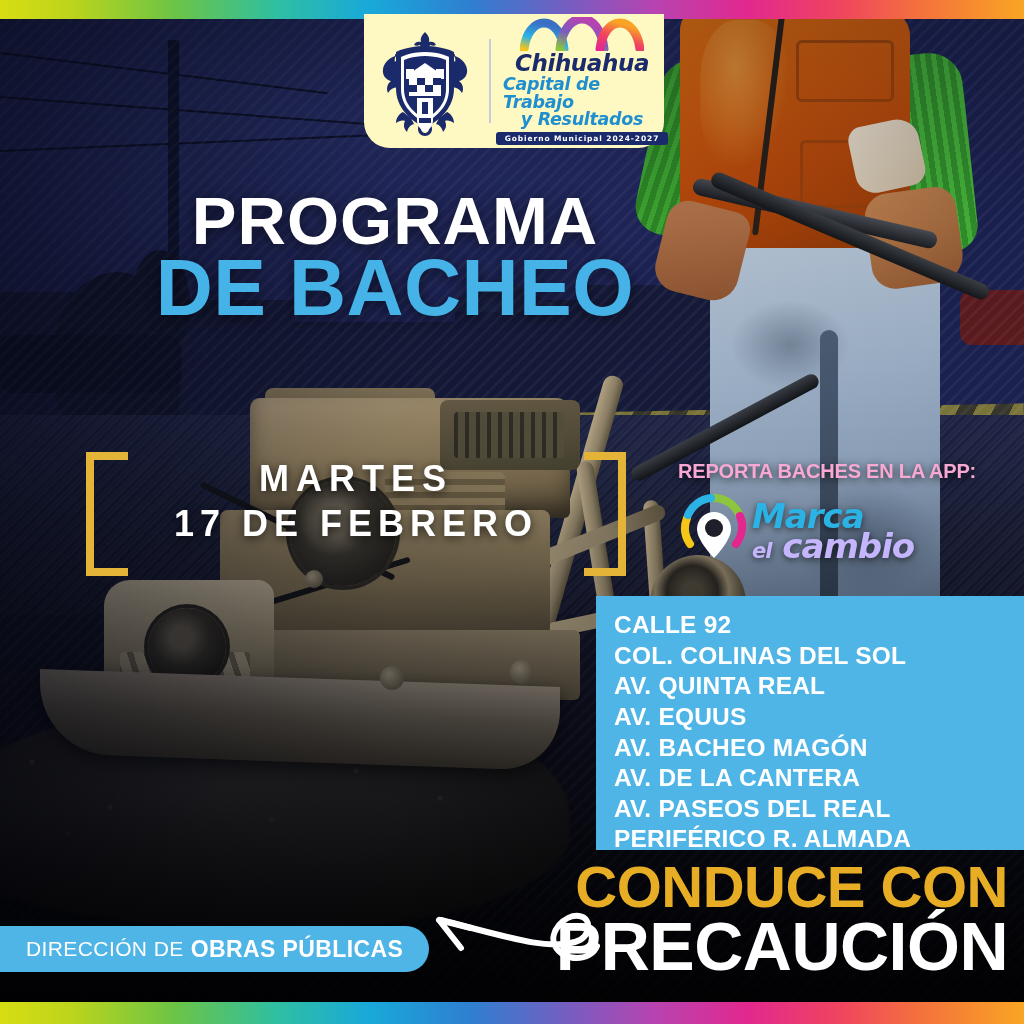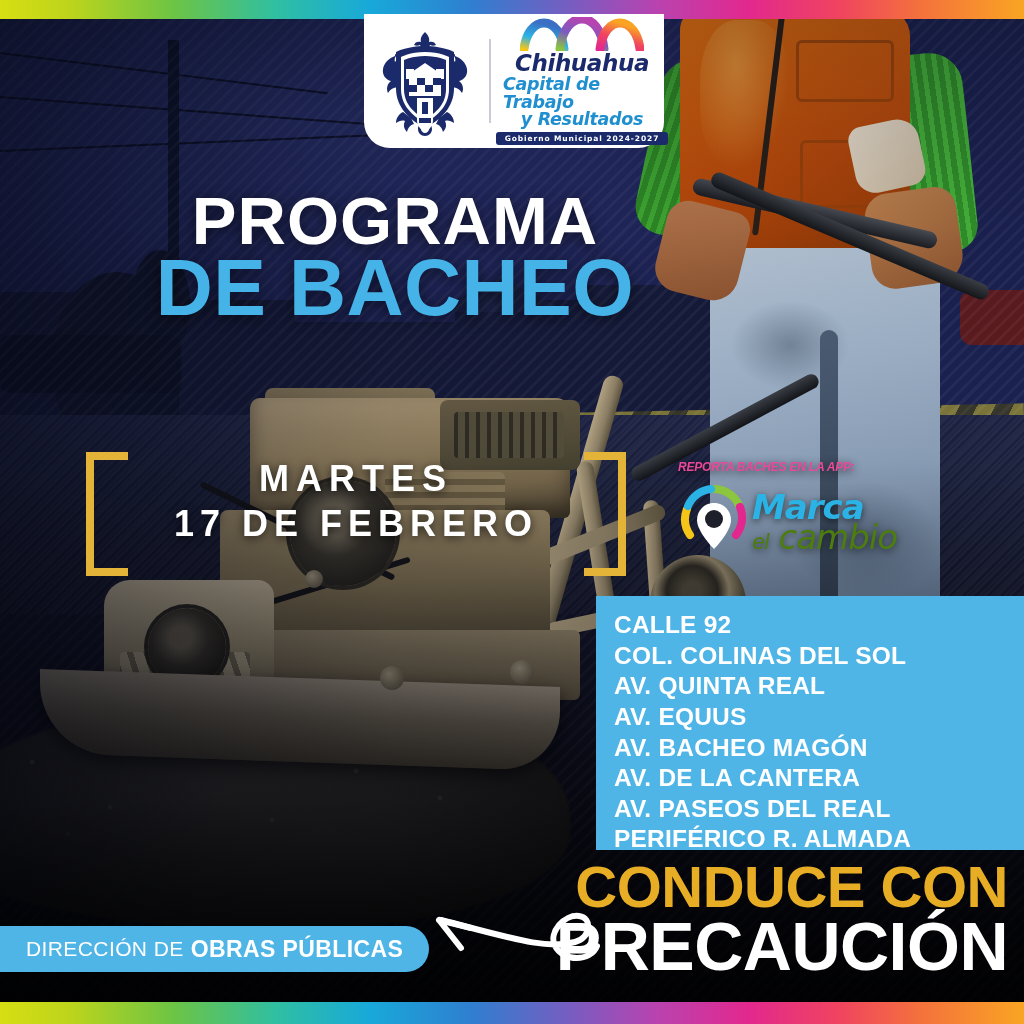--- a/index.html
+++ b/index.html
@@ -272,21 +272,21 @@
       #d7de12 0%, #bcd41c 7%, #6cc445 17%, #2fbfa2 27%,
       #18a9d9 36%, #2f7fd0 46%, #7a5cc0 56%, #b843b0 64%,
       #e2288e 73%, #f0445f 82%, #f4723c 90%, #f9a523 100%);
   }
   .rainbow-top{top:0;}
   .rainbow-bot{bottom:0;height:22px;}
 
   
   .logo-box{
     position:absolute;left:364px;top:14px;width:300px;height:134px;
-    background:#ffffff;border-radius:0 0 26px 26px;
+    background:#fef9c3;border-radius:0 0 26px 26px;
     display:flex;align-items:center;justify-content:center;gap:0;
   }
   .crest{width:104px;height:110px;position:relative;flex:0 0 auto;margin-left:6px;}
   .crest svg{width:100%;height:100%;display:block;}
   .logo-div{width:2px;height:84px;background:#c9ccd6;margin:0 12px;}
   .chi-block{display:flex;flex-direction:column;align-items:center;width:158px;}
   .chi-arcs{height:34px;width:124px;margin-bottom:1px;}
   .chi-arcs svg{display:block;}
   .chi-name{
     font-size:23px;font-weight:bold;color:#1b2a6b;letter-spacing:-.4px;line-height:1;
@@ -332,34 +332,34 @@
     font-family:"Liberation Sans",sans-serif;text-shadow:0 2px 10px rgba(0,0,0,.7);
   }
   .d-l2{
     font-size:36px;font-weight:bold;color:#fff;letter-spacing:6px;line-height:1.25;
     font-family:"Liberation Sans",sans-serif;text-shadow:0 2px 10px rgba(0,0,0,.7);
   }
 
   
   .appblock{position:absolute;left:678px;top:460px;width:300px;}
   .app-label{
-    font-size:12px;font-weight:bold;font-style:italic;color:#ec4899;letter-spacing:-.2px;
+    font-size:20px;font-weight:bold;color:#f9a8d4;letter-spacing:-.2px;
     font-family:"Liberation Sans",sans-serif;text-shadow:0 2px 8px rgba(0,0,0,.75);
     white-space:nowrap;
   }
   .app-logo{display:flex;align-items:center;margin-top:9px;}
   .pin{width:72px;height:78px;flex:0 0 auto;}
   .marca-txt{margin-left:2px;margin-top:2px;}
   .m-marca{
     font-size:34px;font-weight:bold;font-style:italic;color:#2bb3e6;line-height:.82;
     font-family:"DejaVu Sans",sans-serif;letter-spacing:-1px;
     text-shadow:0 2px 7px rgba(0,0,0,.6);
   }
   .m-cambio{
-    font-size:34px;font-weight:normal;font-style:italic;color:#4d7c0f;line-height:.9;
+    font-size:34px;font-weight:bold;font-style:italic;color:#c4b5fd;line-height:.9;
     font-family:"DejaVu Sans",sans-serif;letter-spacing:-1px;margin-top:0;
     text-shadow:0 2px 7px rgba(0,0,0,.6);
   }
   .m-el{font-size:21px;}
 
   
   .streets{
     position:absolute;left:596px;top:596px;width:428px;height:254px;
     background:#4fb4e6;padding:14px 0 0 18px;box-sizing:border-box;
   }

